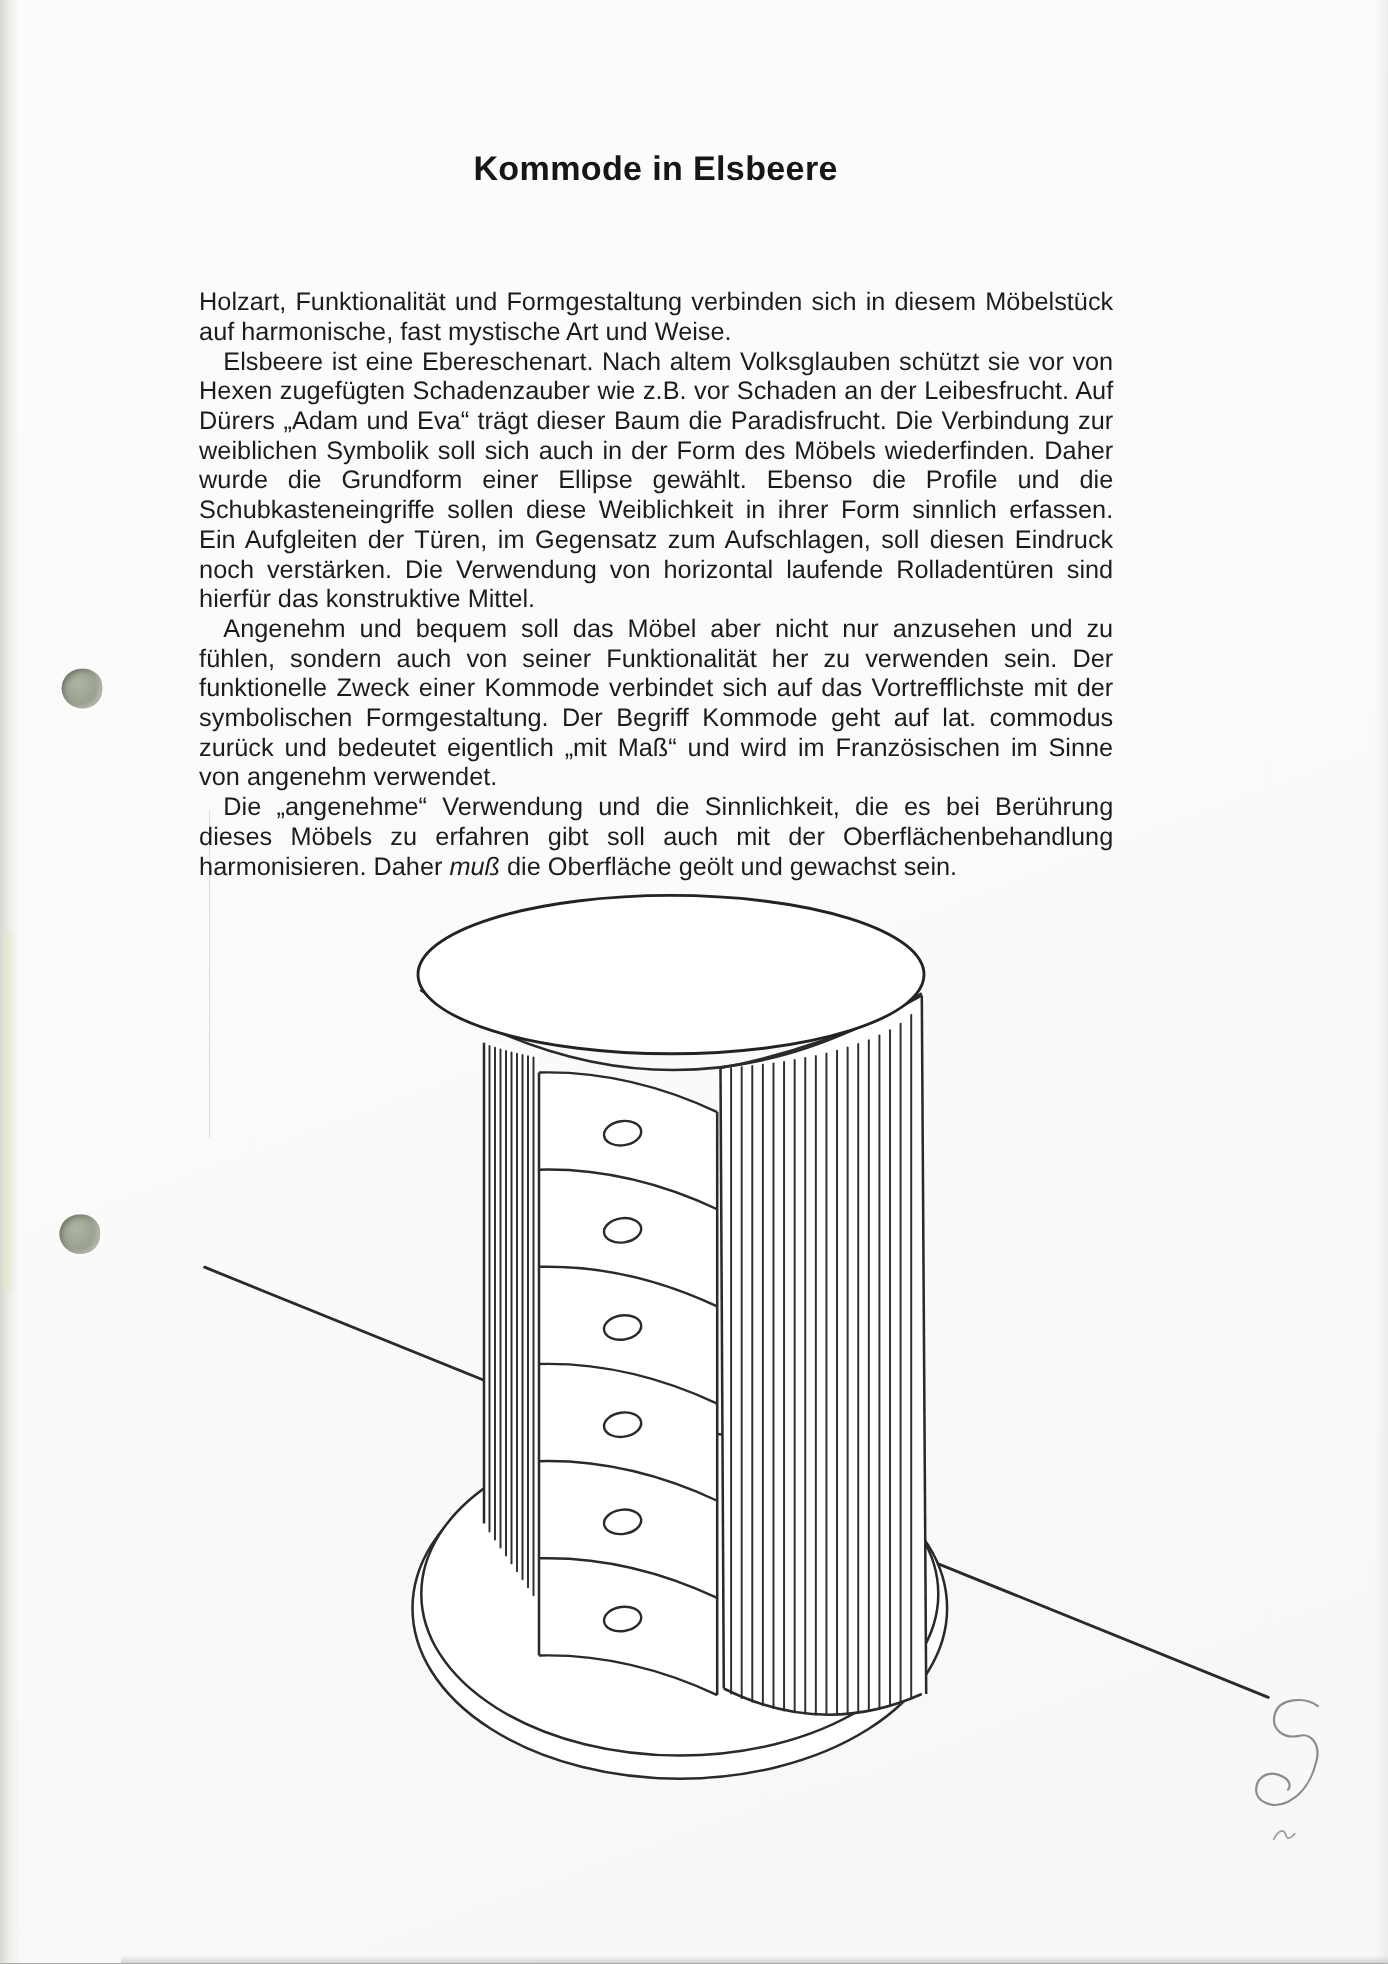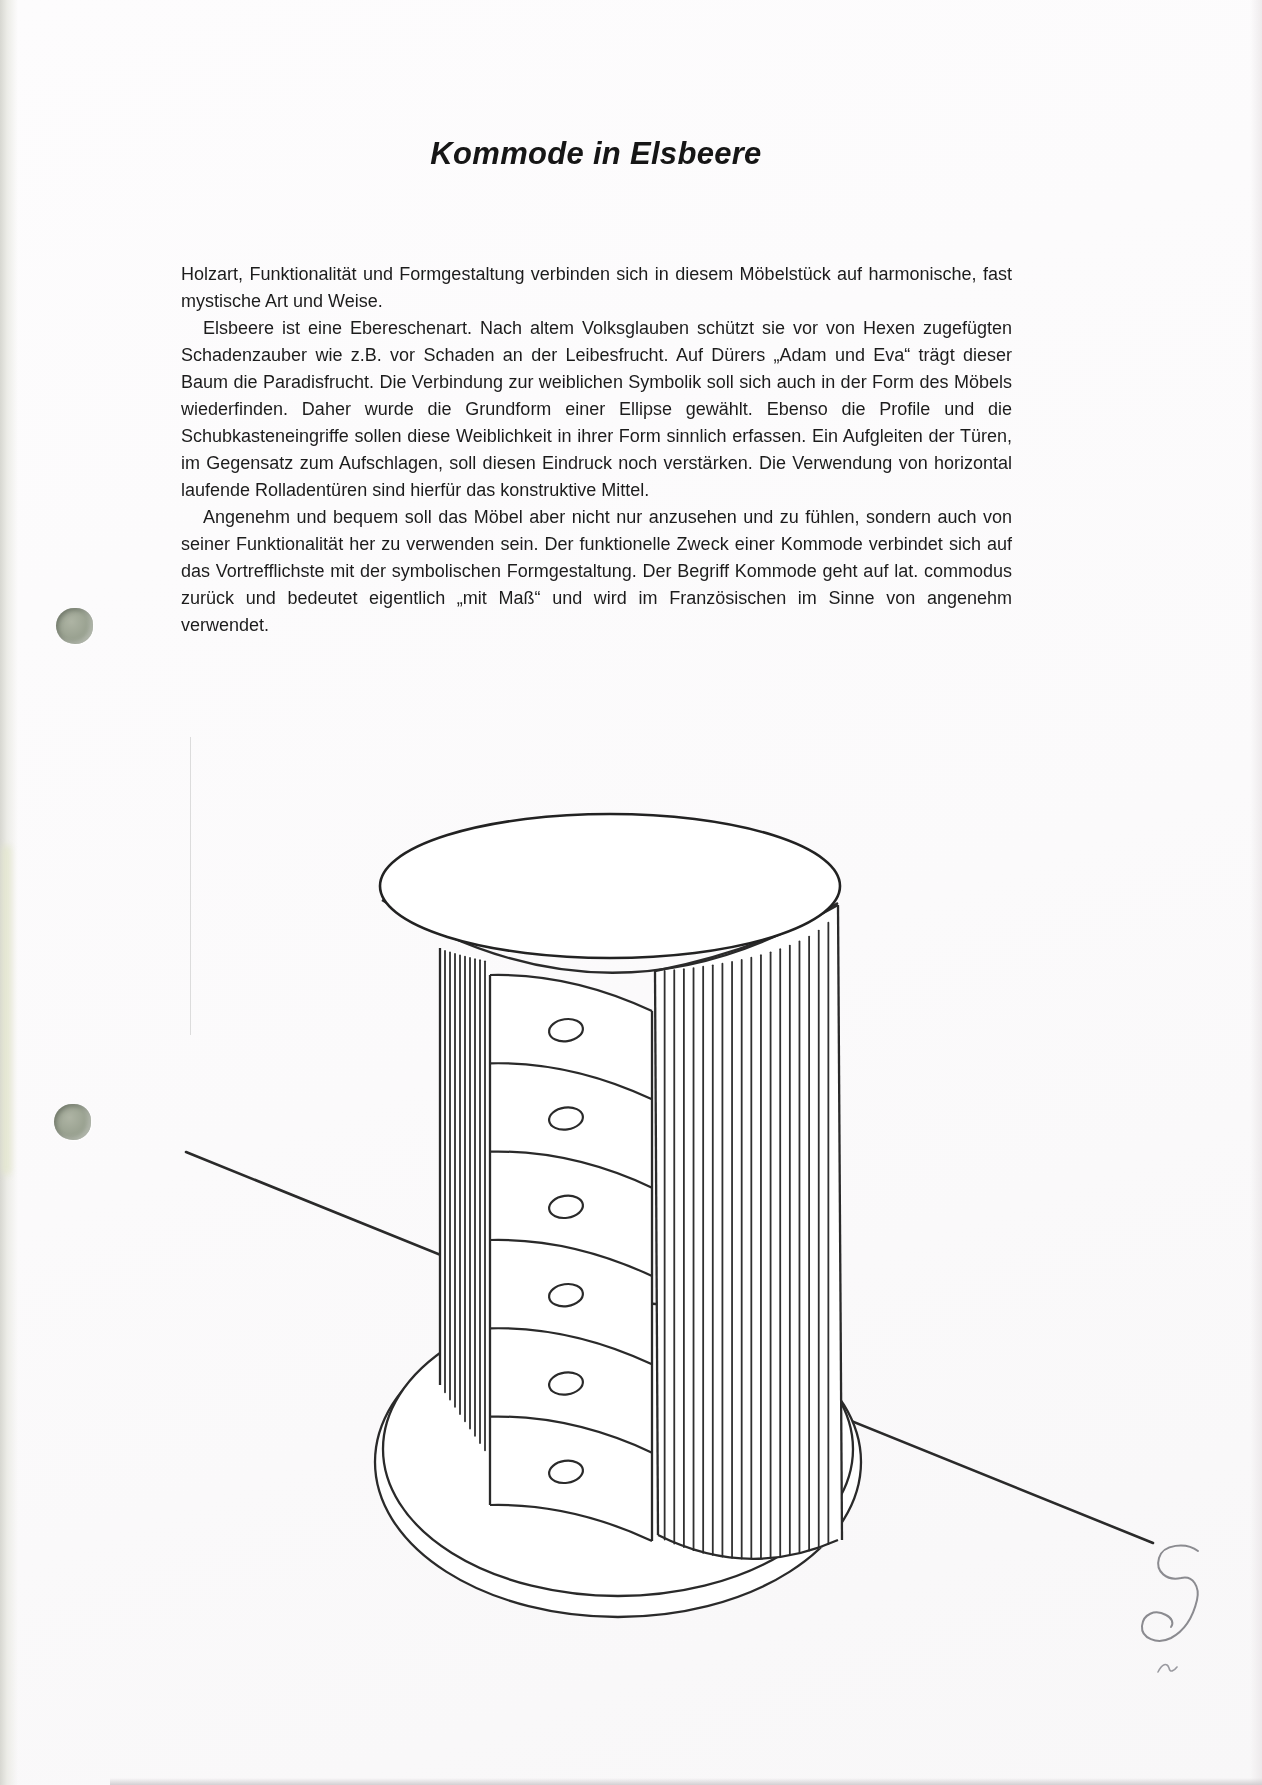--- a/index.html
+++ b/index.html
@@ -21,26 +21,26 @@
     background:radial-gradient(circle at 42% 38%,#aeb4a4 0%,#99a190 55%,#7d8575 100%);
     box-shadow:inset -3px -2px 4px rgba(255,255,255,.35),
                inset 2px 2px 5px rgba(55,62,50,.45),
                1px 1px 2px rgba(255,255,255,.9);}
   .hole1{left:56px;top:608px;}
   .hole2{left:54px;top:1104px;}
   .fold-line{position:absolute;left:190px;top:737px;width:1px;height:298px;
     background:#d6d6d6;opacity:.85;}
   .title{
     position:absolute;top:136px;left:180px;width:832px;margin:0;
-    text-align:center;font-size:31px;font-weight:bold;font-style:italic;
+    text-align:center;font-size:31px;font-weight:bold;
     color:#161616;letter-spacing:.3px;
   }
   .body-text{
     position:absolute;top:261px;left:181px;width:831px;
-    font-size:18px;line-height:27px;text-align:justify;color:#1c1c1c;
+    font-size:23px;line-height:27px;text-align:justify;color:#1c1c1c;
   }
   .body-text p{margin:0;}
   .body-text p.indent{text-indent:22px;}
   .it{font-style:italic;}
   #figure-svg{position:absolute;left:0;top:0;}
 </style>
 </head>
 <body>
 
 <div class="page">
@@ -51,20 +51,21 @@
   <div class="hole hole1"></div>
   <div class="hole hole2"></div>
   <div class="fold-line"></div>
 
   <h1 class="title">Kommode in Elsbeere</h1>
 
   <div class="body-text" id="body-text">
       <p><span>Holzart, Funktionalität und Formgestaltung verbinden sich in diesem Möbelstück auf harmonische, fast mystische Art und Weise.</span></p>
       <p class="indent"><span>Elsbeere ist eine Ebereschenart. Nach altem Volksglauben schützt sie vor von Hexen zugefügten Schadenzauber wie z.B. vor Schaden an der Leibesfrucht. Auf Dürers „Adam und Eva“ trägt dieser Baum die Paradisfrucht. Die Verbindung zur weiblichen Symbolik soll sich auch in der Form des Möbels wiederfinden. Daher wurde die Grundform einer Ellipse gewählt. Ebenso die Profile und die Schubkasteneingriffe sollen diese Weiblichkeit in ihrer Form sinnlich erfassen. Ein Aufgleiten der Türen, im Gegensatz zum Aufschlagen, soll diesen Eindruck noch verstärken. Die Verwendung von horizontal laufende Rolladentüren sind hierfür das konstruktive Mittel.</span></p>
       <p class="indent"><span>Angenehm und bequem soll das Möbel aber nicht nur anzusehen und zu fühlen, sondern auch von seiner Funktionalität her zu verwenden sein. Der funktionelle Zweck einer Kommode verbindet sich auf das Vortrefflichste mit der symbolischen Formgestaltung. Der Begriff Kommode geht auf lat. commodus zurück und bedeutet eigentlich „mit Maß“ und wird im Französischen im Sinne von angenehm verwendet.</span></p>
+      <p class="indent"><span>Die „angenehme“ Verwendung und die Sinnlichkeit, die es bei Berührung dieses Möbels zu erfahren gibt soll auch mit der Oberflächenbehandlung harmonisieren. Daher </span><span class="it">muß</span><span> die Oberfläche geölt und gewachst sein.</span></p>
     </div>
 
   <svg id="figure-svg" width="1262" height="1785" viewBox="0 0 1262 1785" aria-hidden="true">
       <line x1="186" y1="1152" x2="1153" y2="1543" stroke="#2a2a2a" stroke-width="2.6" stroke-linecap="round"></line>
       <ellipse cx="618" cy="1462" rx="243" ry="155" fill="#fff" stroke="#2a2a2a" stroke-width="2.3"></ellipse>
       <ellipse cx="618" cy="1449" rx="235" ry="147" fill="#fff" stroke="#2a2a2a" stroke-width="2.3"></ellipse>
       <path d="M655,971 Q760,950 838,905 L842,1540 Q748,1580 658,1535 Z" fill="#fff" stroke="none"></path>
       <line x1="664.6315789473684" y1="970.9210953099092" x2="664.6315789473684" y2="1539.5013850415514" stroke="#303030" stroke-width="1.8" stroke-linecap="round"></line>
       <line x1="674.2631578947369" y1="970.1068560785504" x2="674.2631578947369" y2="1543.5318559556786" stroke="#303030" stroke-width="1.8" stroke-linecap="round"></line>
       <line x1="683.8947368421052" y1="969.1484755083441" x2="683.8947368421052" y2="1547.091412742382" stroke="#303030" stroke-width="1.8" stroke-linecap="round"></line>

